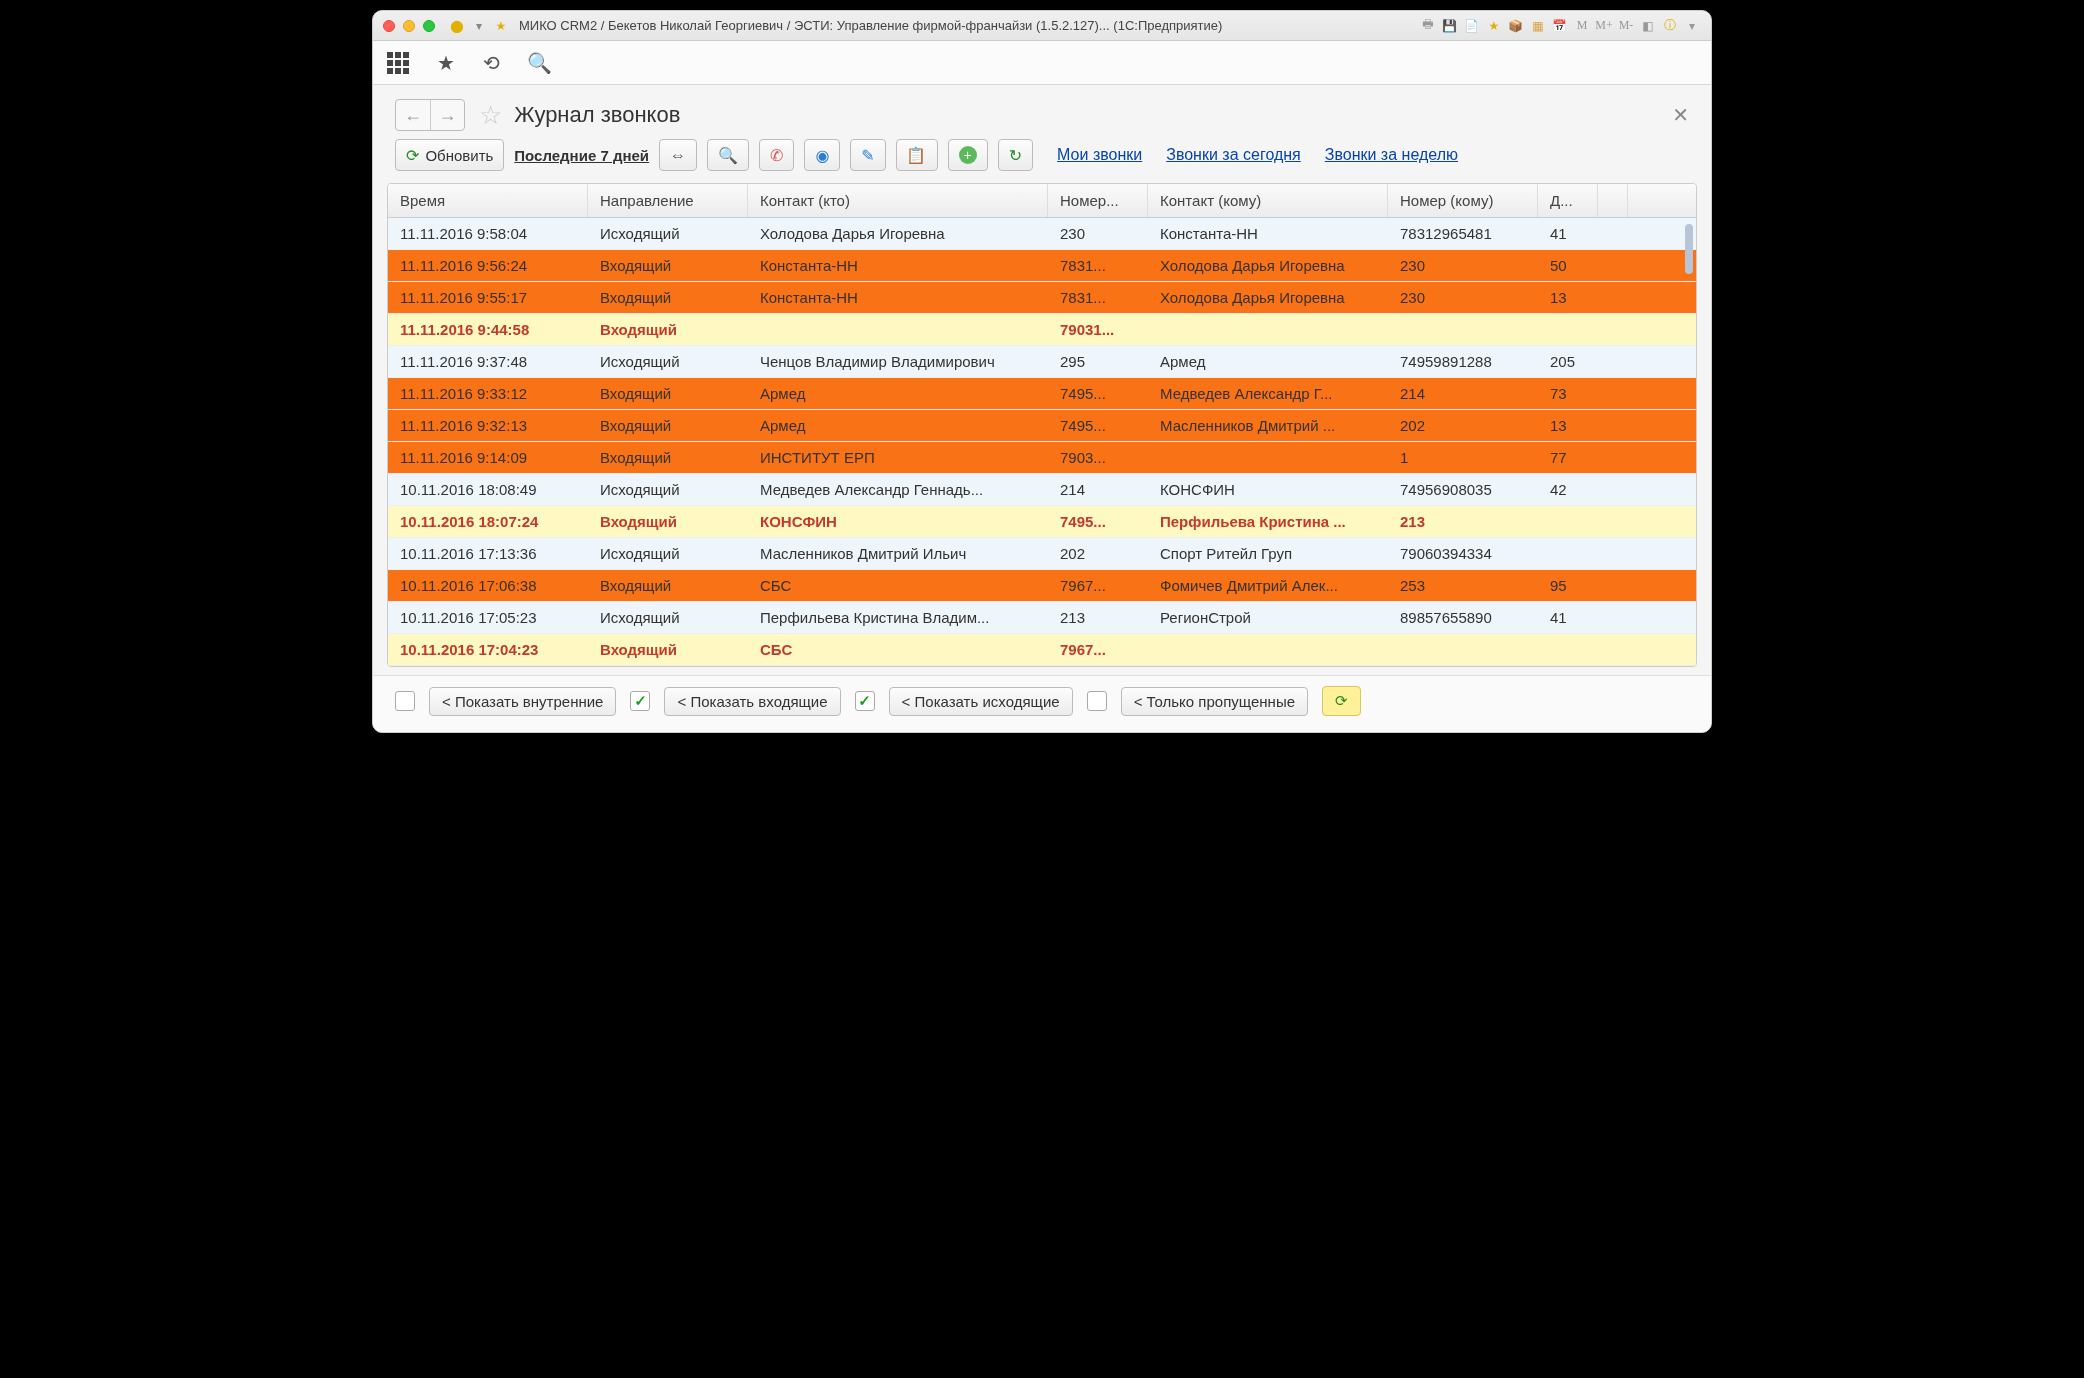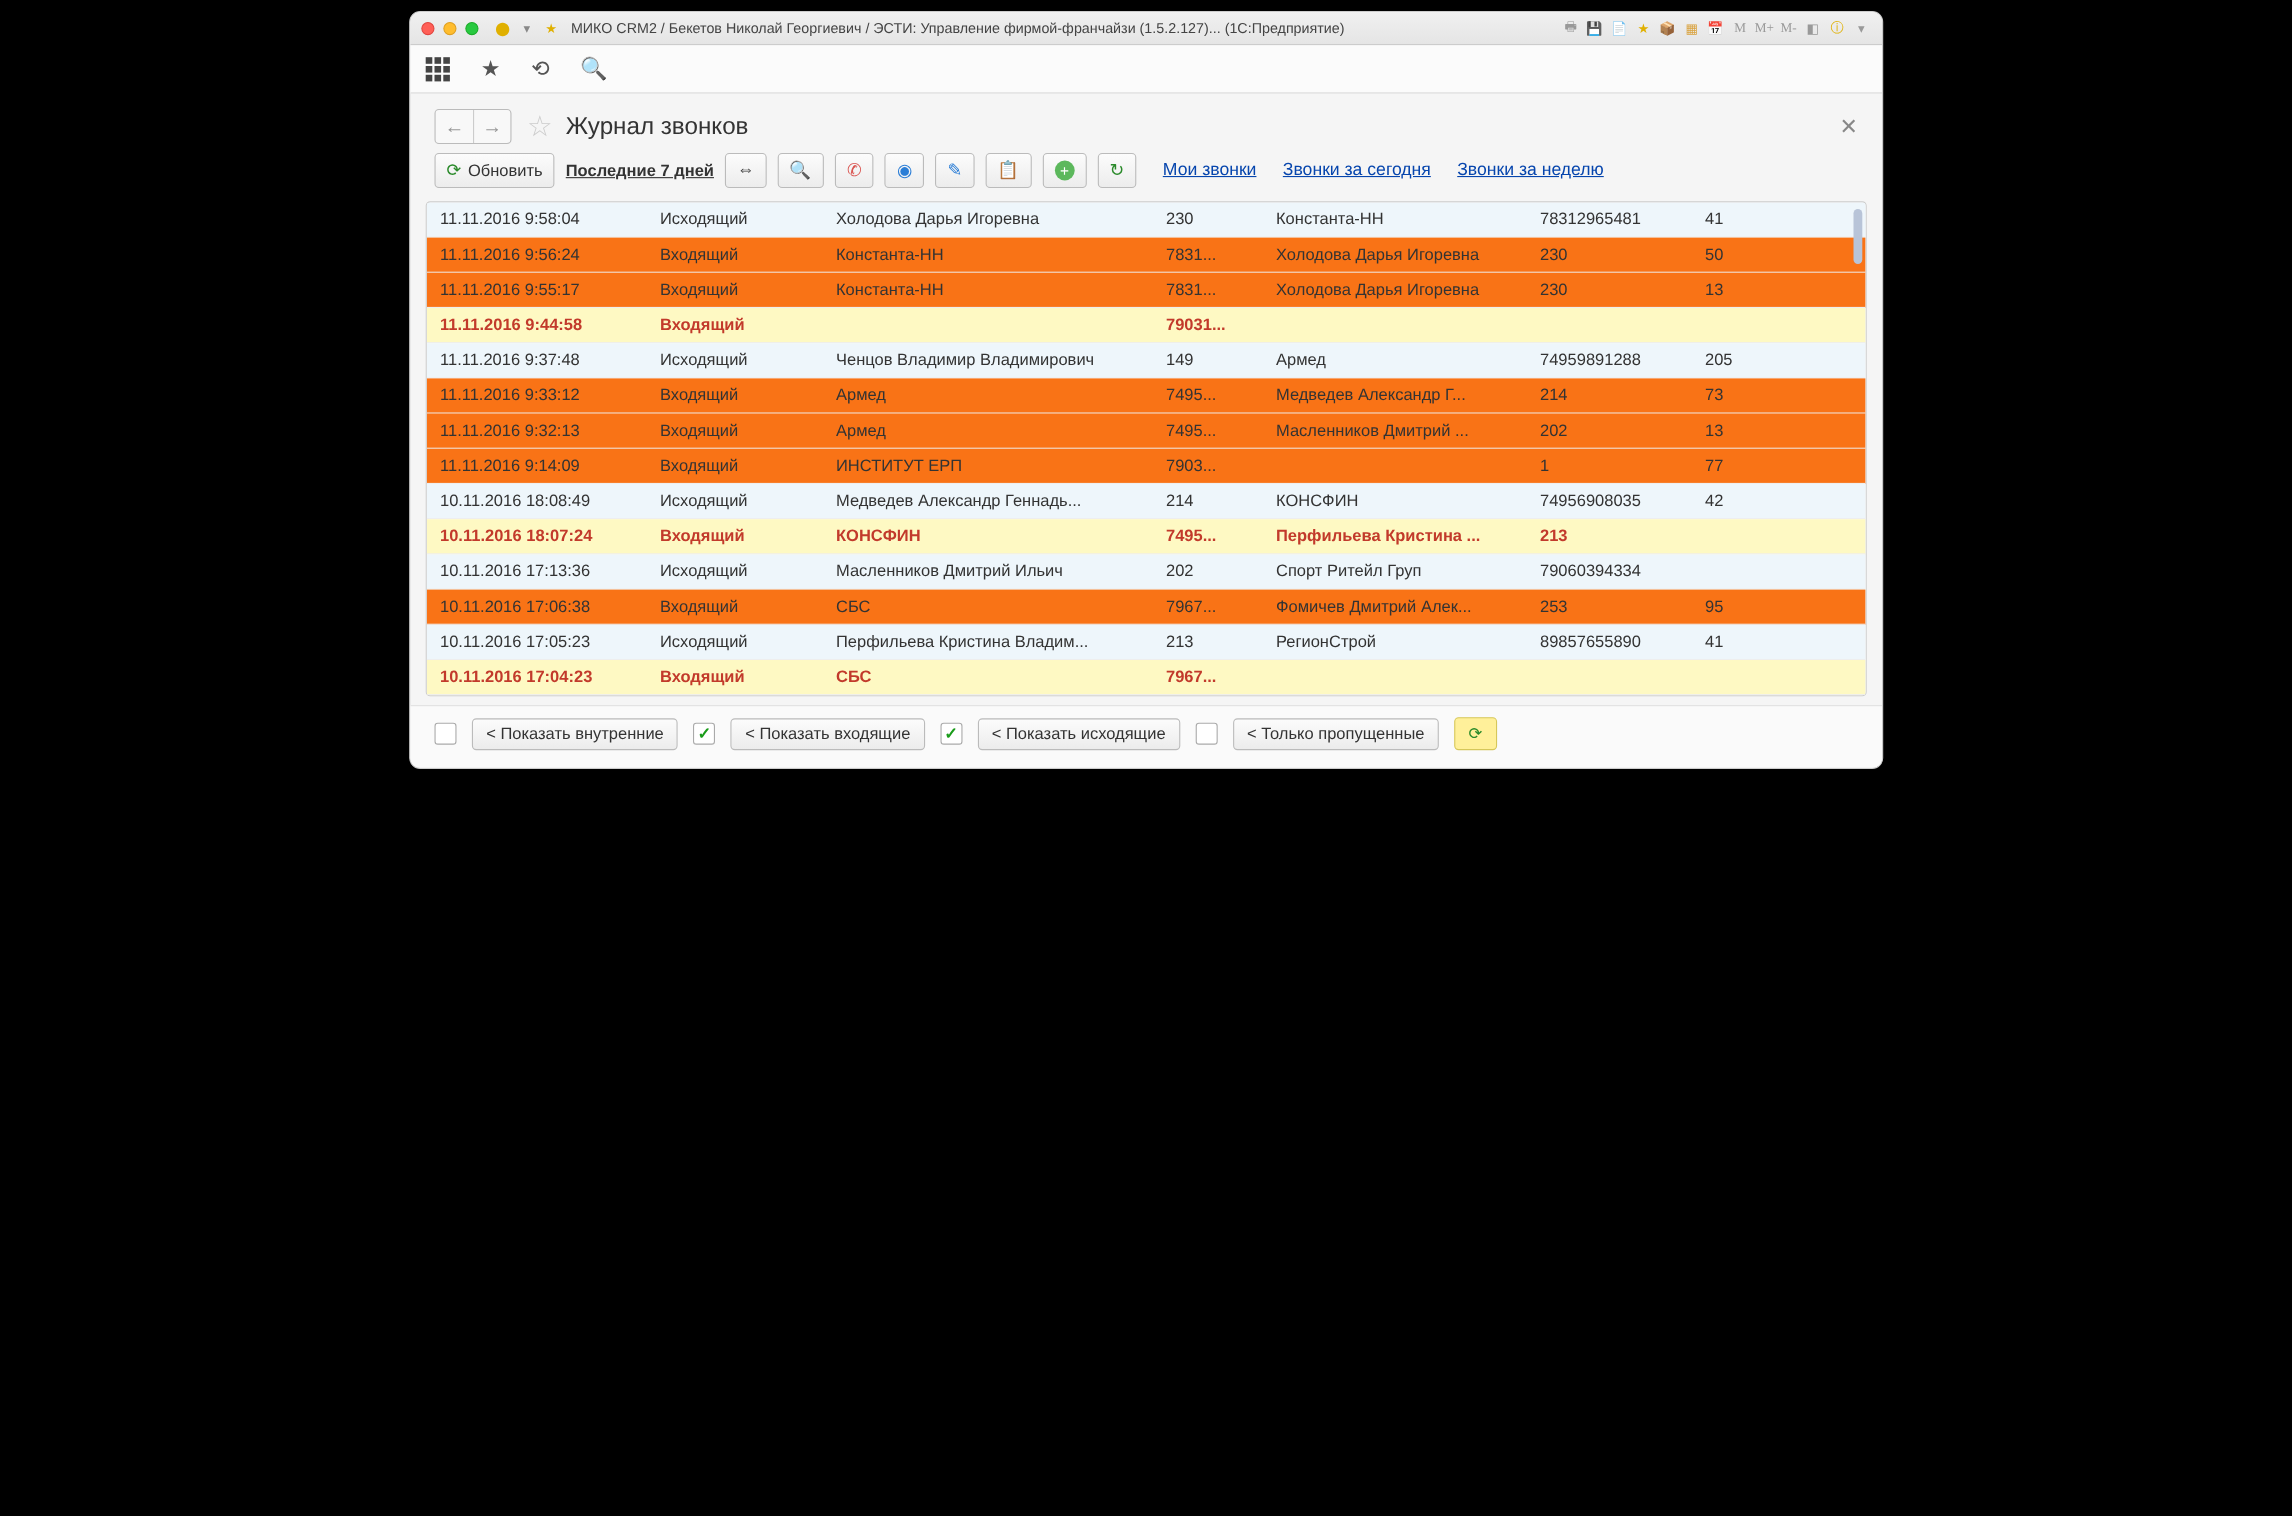--- a/index.html
+++ b/index.html
@@ -166,20 +166,30 @@
       </div>
     <div class="tbtn">
         <span class="ic ic-refresh">↻</span>
       </div>
     <span class="tlink">Мои звонки</span>
     <span class="tlink">Звонки за сегодня</span>
     <span class="tlink">Звонки за неделю</span>
   </div>
 
   <div class="grid">
+    <div class="ghead">
+      <div>Время</div>
+      <div>Направление</div>
+      <div>Контакт (кто)</div>
+      <div>Номер...</div>
+      <div>Контакт (кому)</div>
+      <div>Номер (кому)</div>
+      <div>Д...</div>
+      <div></div>
+    </div>
     <div class="gbody" id="gbody">
 
     <div class="grow out">
           <div>11.11.2016 9:58:04</div>
           <div>Исходящий</div>
           <div>Холодова Дарья Игоревна</div>
           <div>230</div>
           <div>Константа-НН</div>
           <div>78312965481</div>
           <div>41</div>
@@ -212,21 +222,21 @@
           <div>79031...</div>
           <div></div>
           <div></div>
           <div></div>
           <div></div>
         </div>
         <div class="grow out">
           <div>11.11.2016 9:37:48</div>
           <div>Исходящий</div>
           <div>Ченцов Владимир Владимирович</div>
-          <div>149</div>
+          <div>295</div>
           <div>Армед</div>
           <div>74959891288</div>
           <div>205</div>
           <div></div>
         </div>
         <div class="grow in">
           <div>11.11.2016 9:33:12</div>
           <div>Входящий</div>
           <div>Армед</div>
           <div>7495...</div>

